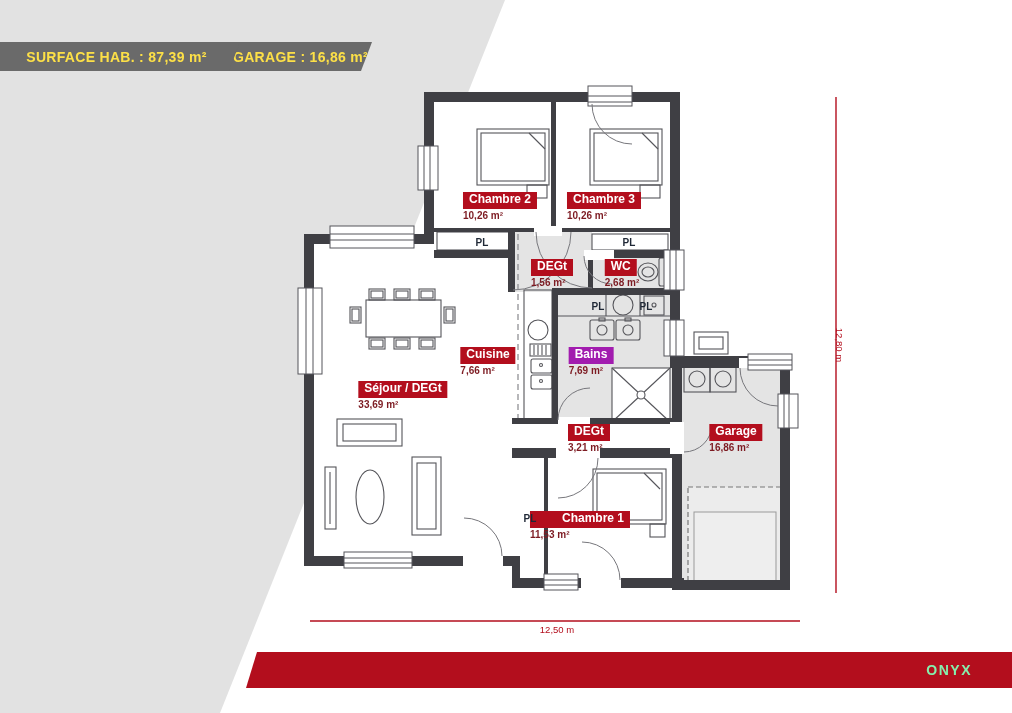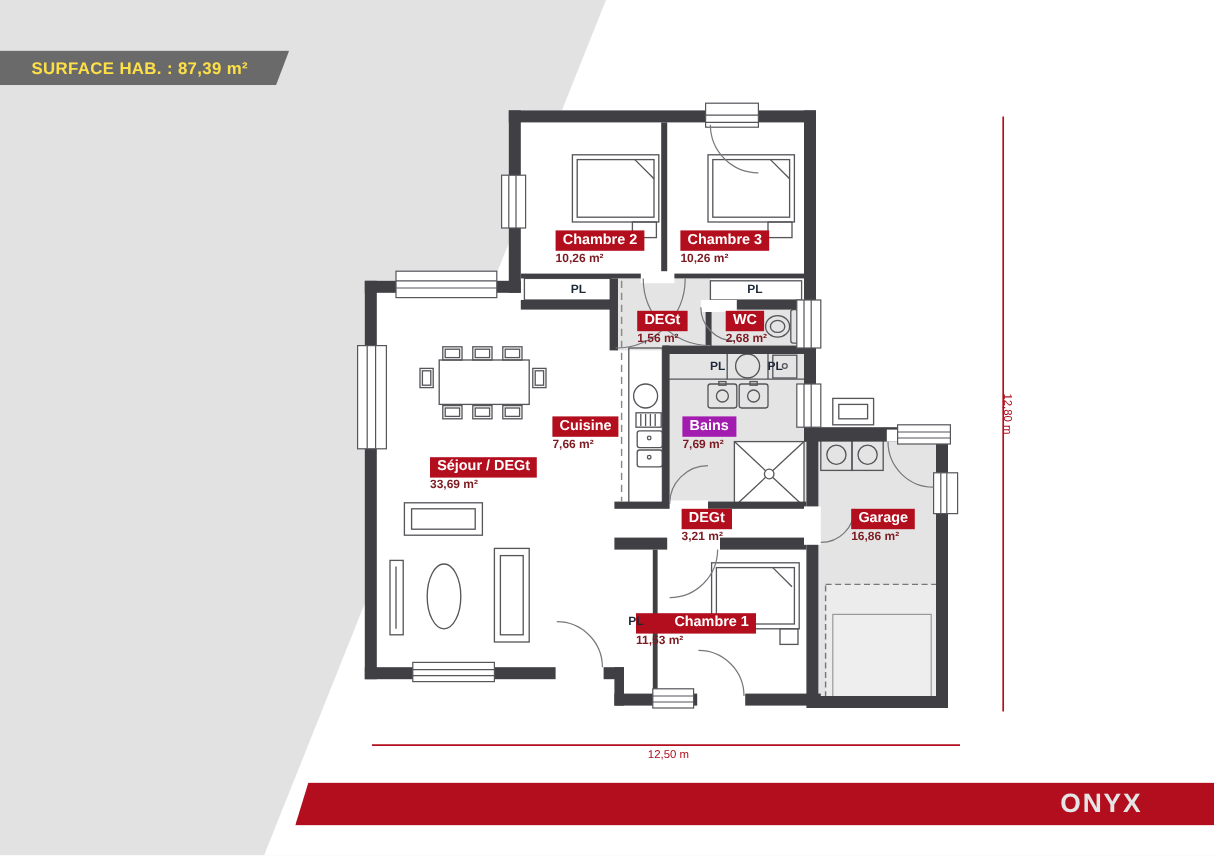--- a/index.html
+++ b/index.html
@@ -37,33 +37,36 @@
   }
   .dim{position:absolute;color:#b30e1d;font-size:9.5px;white-space:nowrap;}
   .dim-width{left:557px;top:624px;transform:translateX(-50%);}
   .dim-height{left:839px;top:345px;transform:translate(-50%,-50%) rotate(90deg);}
   .footer-banner{
     position:absolute;left:0;top:652px;width:1012px;height:36px;background:#b30e1d;
     clip-path:polygon(257px 0,1012px 0,1012px 100%,246px 100%);
     color:#fff;text-align:right;
   }
   .footer-banner span{
-    display:inline-block;margin-right:60px;line-height:36px;
-    font-size:22px;font-weight:bold;letter-spacing:1.5px;color:#e5e5e5;
+    display:inline-block;margin-right:40px;line-height:36px;
+    font-size:14px;font-weight:bold;letter-spacing:1.5px;color:#86efac;
   }
 </style>
 </head>
 <body>
 
 <div class="page">
 
   <div class="bg-diagonal"></div>
 
   <div class="banner banner-surface">
     <span>SURFACE HAB. : 87,39 m²</span>
+  </div>
+  <div class="banner banner-garage">
+    <span>GARAGE : 16,86 m²</span>
   </div>
 
   <svg width="1012" height="713" viewBox="0 0 1012 713">
 
     <g>
       <polygon points="424,92 680,92 680,358 790,358 790,590 512,590 512,566 304,566 304,234 424,234" fill="#ffffff"></polygon>
       <rect x="512" y="232" width="80" height="60" fill="#e4e4e4"></rect>
       <rect x="593" y="252" width="77" height="40" fill="#e4e4e4"></rect>
       <rect x="556" y="292" width="116" height="130" fill="#e4e4e4"></rect>
       <rect x="682" y="366" width="98" height="216" fill="#e4e4e4"></rect>

